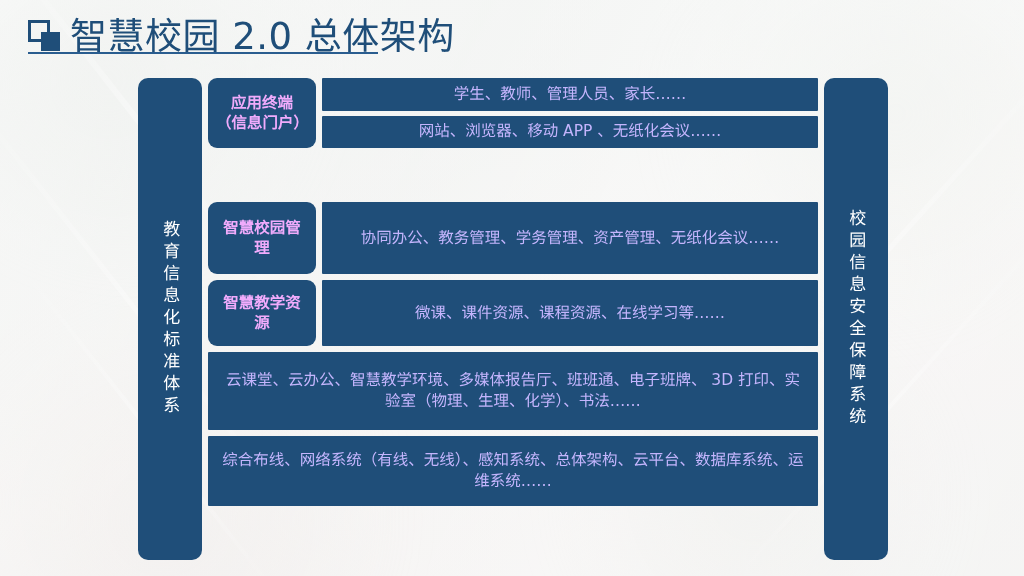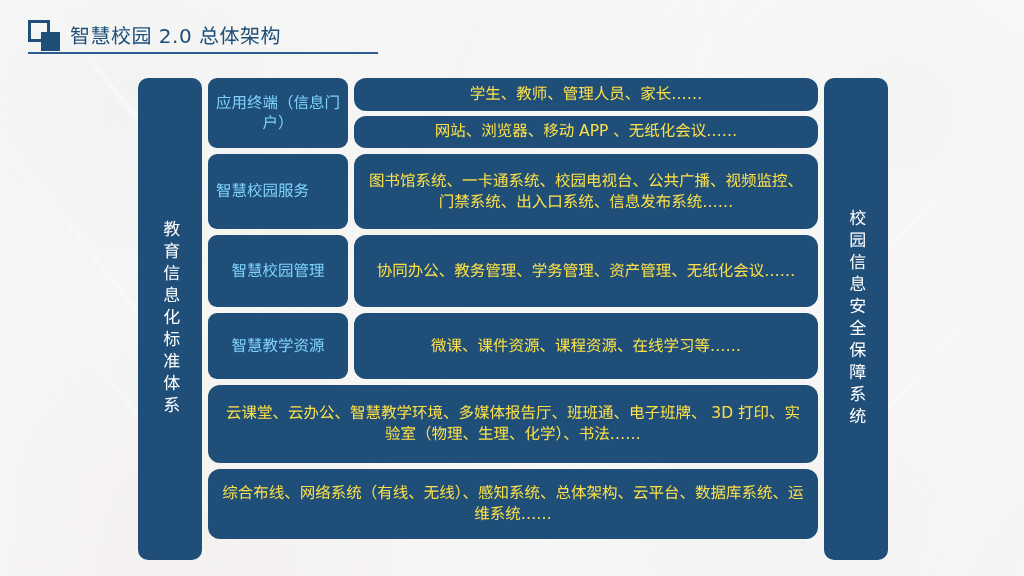--- a/index.html
+++ b/index.html
@@ -28,55 +28,55 @@
   .s4{right:-140px;top:230px;width:520px;height:5px;transform:rotate(-48deg);}
   .s5{right:-110px;top:400px;width:480px;height:4px;transform:rotate(-48deg);}
   .tint{position:absolute;inset:0;background:linear-gradient(180deg, rgba(247,248,247,.45), rgba(246,245,244,.35));}
 
   
   .title-row{position:absolute;left:28px;top:14px;display:flex;align-items:center;height:44px;}
   .title-icon{position:relative;width:34px;height:32px;margin-right:8px;flex:none;}
   .title-icon .sq-out{position:absolute;left:0;top:0;width:22px;height:22px;border:3px solid #1f4e79;box-sizing:border-box;}
   .title-icon .sq-fill{position:absolute;left:13px;top:12px;width:19px;height:19px;background:#1f4e79;}
   .title-text{
-    font-size:20px;color:#1f4e79;letter-spacing:.5px;white-space:nowrap;line-height:1;
+    font-size:37px;color:#1f4e79;letter-spacing:.5px;white-space:nowrap;line-height:1;
     font-family:"DejaVu Sans","Liberation Sans",sans-serif;
   }
   .title-underline{position:absolute;left:28px;top:52px;width:350px;height:2px;background:#2a5d8f;}
 
   
   .diagram{position:absolute;left:138px;top:78px;width:750px;height:482px;display:flex;gap:6px;}
   .side-bar{
     width:64px;flex:none;background:#1f4e79;border-radius:10px;
     display:flex;align-items:center;justify-content:center;color:#ffffff;
   }
   .vert-text{
     writing-mode:vertical-rl;text-orientation:upright;
     font-size:17px;line-height:1.55;letter-spacing:5px;white-space:nowrap;
   }
   .rows{flex:1;display:flex;flex-direction:column;gap:6px;}
   .row{display:flex;gap:6px;flex:none;}
   .row-label{
-    width:140px;flex:none;background:#1f4e79;border-radius:9px;color:#7dd3fc;
+    width:108px;flex:none;background:#1f4e79;border-radius:9px;color:#f0abfc;
     display:flex;align-items:center;justify-content:center;
-    padding:4px 8px;box-sizing:border-box;font-size:15.5px;line-height:1.32;
+    padding:4px 8px;box-sizing:border-box;font-size:15.5px;line-height:1.32;font-weight:bold;
   }
   .row-label.left{justify-content:flex-start;text-align:left;}
   .row-label.center{text-align:center;}
   .row-content{
     flex:1;display:flex;flex-direction:column;gap:5px;
   }
   .content-box{
-    background:#1f4e79;border-radius:12px;color:#fde047;
+    background:#1f4e79;border-radius:1px;color:#c4b5fd;
     display:flex;align-items:center;justify-content:center;text-align:center;
     padding:5px 12px;box-sizing:border-box;font-size:15.5px;line-height:1.35;
     flex:1;
   }
   
-  .r1{height:70px;} .r2{height:75px;} .r3{height:72px;}
+  .r1{height:70px;} .r2{height:75px;} .r3{height:72px;margin-top:48px;}
   .r4{height:66px;} .r5{height:78px;} .r6{height:70px;}
 </style>
 </head>
 <body>
 
 <div id="slide">
 
   <div class="bg-wash">
     <div class="blob b1"></div>
     <div class="blob b2"></div>
@@ -108,26 +108,20 @@
     <div class="rows">
 
       <div class="row r1">
         <div class="row-label center">应用终端（信息门户）</div>
         <div class="row-content">
           <div class="content-box">学生、教师、管理人员、家长……</div>
           <div class="content-box">网站、浏览器、移动 APP 、无纸化会议……</div>
         </div>
       </div>
 
-      <div class="row r2">
-        <div class="row-label left">智慧校园服务</div>
-        <div class="row-content">
-          <div class="content-box">图书馆系统、一卡通系统、校园电视台、公共广播、视频监控、门禁系统、出入口系统、信息发布系统……</div>
-        </div>
-      </div>
 
       <div class="row r3">
         <div class="row-label center">智慧校园管理</div>
         <div class="row-content">
           <div class="content-box">协同办公、教务管理、学务管理、资产管理、无纸化会议……</div>
         </div>
       </div>
 
       <div class="row r4">
         <div class="row-label center">智慧教学资源</div>

